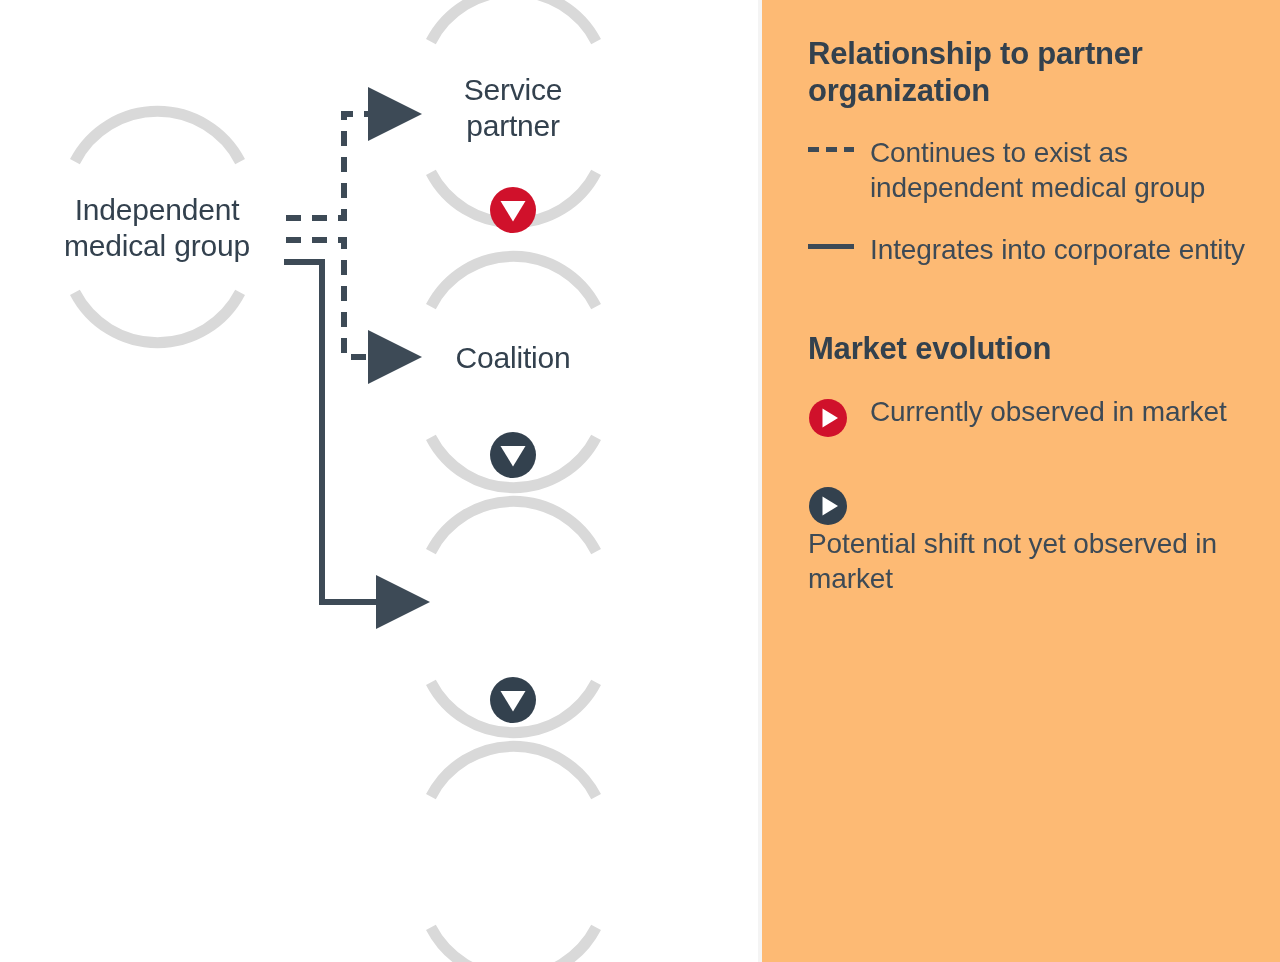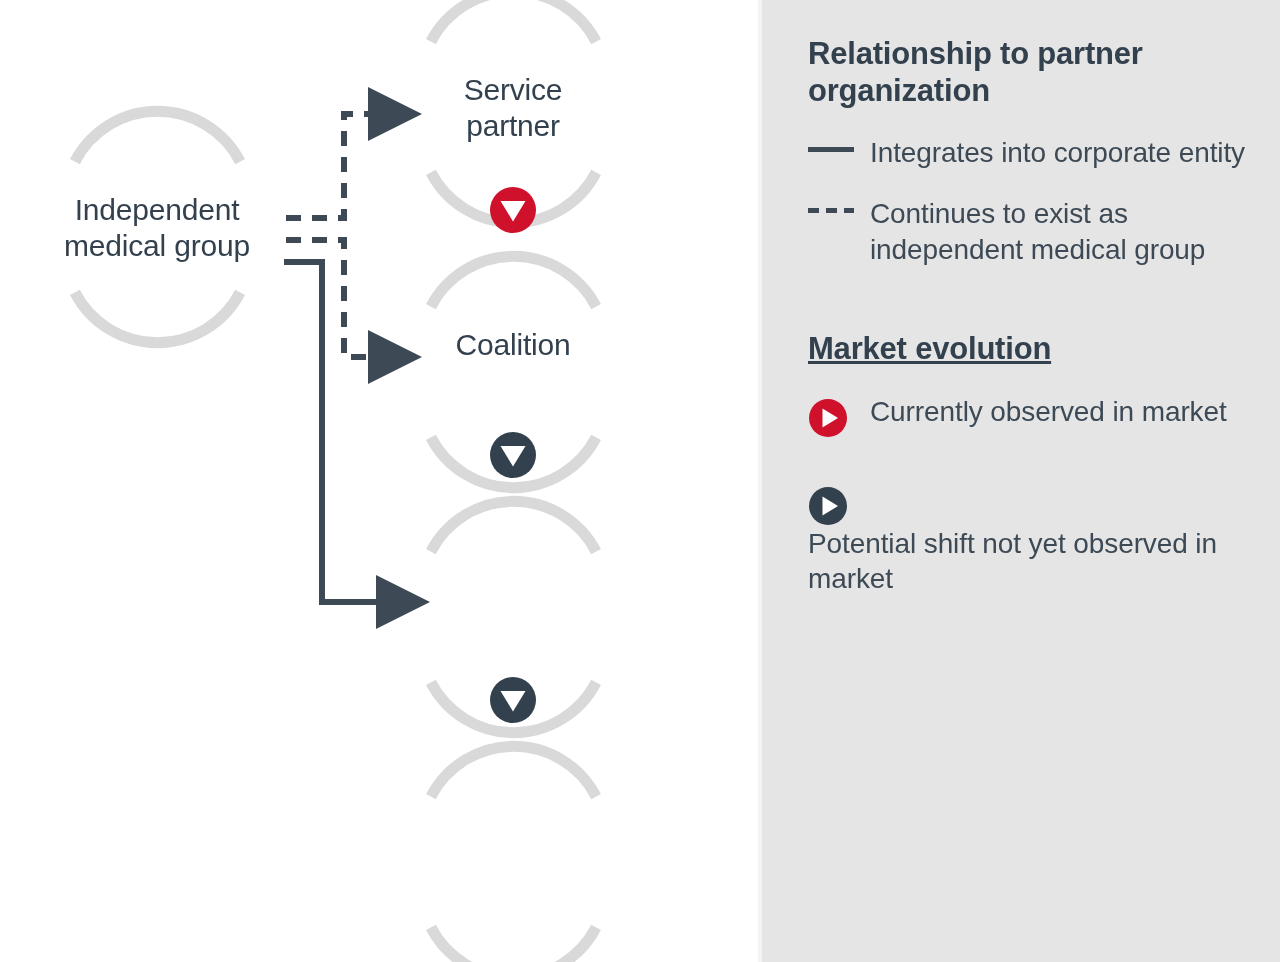--- a/index.html
+++ b/index.html
@@ -19,21 +19,21 @@
     background: #ffffff;
   }
 
   
   #legend-panel {
     position: absolute;
     left: 762px;
     top: 0;
     width: 518px;
     height: 962px;
-    background: #e5e5e5;
+    background: #fdba74;
     box-sizing: border-box;
   }
   #legend-panel::before{
     content:"";
     position:absolute;
     left:-4px; top:0; bottom:0; width:4px;
     background:#f4f4f4;
   }
   .legend-inner {
     position: absolute;
@@ -41,21 +41,21 @@
     top: 36px;
     right: 20px;
   }
   .legend-title {
     color: #33414e;
     font-size: 31px;
     font-weight: bold;
     line-height: 1.18;
     letter-spacing: -0.2px;
   }
-  .legend-title.second { margin-top: 64px; text-decoration: underline; }
+  .legend-title.second { margin-top: 64px; }
 
   .legend-row {
     display: flex;
     align-items: flex-start;
     margin-top: 26px;
   }
   .legend-marker {
     flex: 0 0 auto;
     width: 62px;
     display: flex;
@@ -166,46 +166,46 @@
         <path d="M 500.5 691 L 525.5 691 L 513 711.5 z" fill="#ffffff"></path>
       </g>
     </svg>
 
     <div class="node-label" style="left:32px; top:192px; width:250px;">Independent
 medical group</div>
 
     <div class="node-label" style="left:403px; top:72px; width:220px;">Service
 partner</div>
 
-    <div class="node-label" style="left:403px; top:327px; width:220px;">Coalition</div>
+    <div class="node-label" style="left:403px; top:340px; width:220px;">Coalition</div>
 
 
   </div>
 
   <div id="legend-panel">
     <div class="legend-inner">
 
       <div class="legend-title">Relationship to
 partner organization</div>
+
+      <div class="legend-row">
+        <div class="legend-marker">
+          <div class="dash-sample"></div>
+        </div>
+        <div class="legend-text">Continues to exist
+as independent
+medical group</div>
+      </div>
 
       <div class="legend-row">
         <div class="legend-marker">
           <div class="solid-sample"></div>
         </div>
         <div class="legend-text">Integrates into
 corporate entity</div>
-      </div>
-
-      <div class="legend-row">
-        <div class="legend-marker">
-          <div class="dash-sample"></div>
-        </div>
-        <div class="legend-text">Continues to exist
-as independent
-medical group</div>
       </div>
 
       <div class="legend-title second">Market evolution</div>
 
       <div class="legend-row">
         <div class="legend-marker" style="padding-top:4px;">
           <svg width="40" height="40" viewBox="0 0 40 40">
             <circle cx="20" cy="20" r="19" fill="#d0112b"></circle>
             <path d="M 14.5 10.5 L 14.5 29.5 L 30 20 z" fill="#ffffff"></path>
           </svg>

